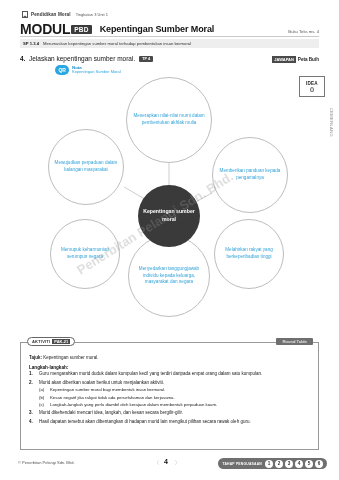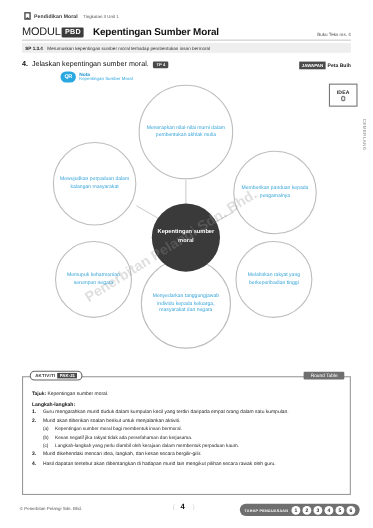--- a/index.html
+++ b/index.html
@@ -23,21 +23,21 @@
   .runhead .subject { font-size:4.6px; font-weight:bold; color:#333; letter-spacing:.1px; }
   .runhead .level { font-size:4px; color:#555; margin-left:2px; }
 
   
   .modul-bar {
     margin: 4px 20px 0 20px; height:15px;
     display:flex; align-items:center;
     border-bottom:1px solid #c9c9c9;
     position:relative;
   }
-  .modul-word { font-size:10px; font-weight:normal; color:#1a1a1a; letter-spacing:-.2px; }
+  .modul-word { font-size:14px; font-weight:bold; color:#1a1a1a; letter-spacing:-.2px; }
   .modul-tag {
     background:#3b3b3b; color:#fff; font-size:6.5px; font-weight:bold;
     padding:1px 3px; margin-left:1px; border-radius:1px; letter-spacing:.2px;
   }
   .modul-title { font-size:9px; font-weight:bold; color:#111; margin-left:8px; letter-spacing:-.1px; }
   .modul-ref { position:absolute; right:0; bottom:2px; font-size:4.2px; color:#555; }
 
   
   .sp-strip {
     margin: 2px 20px 0 20px; background:#eeeeee;

